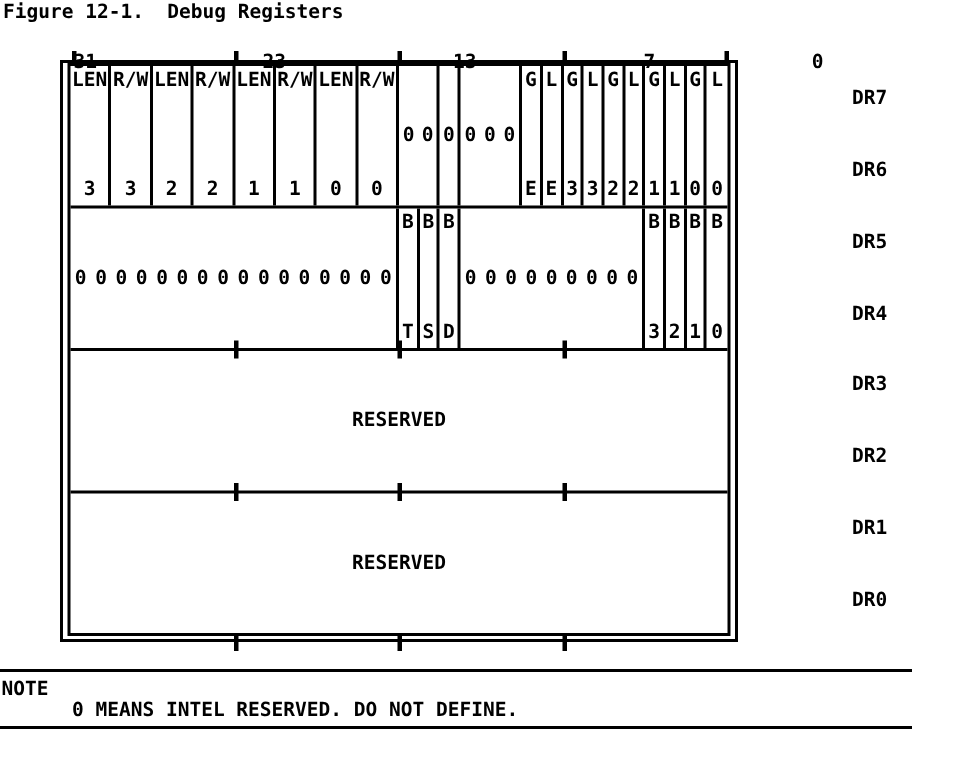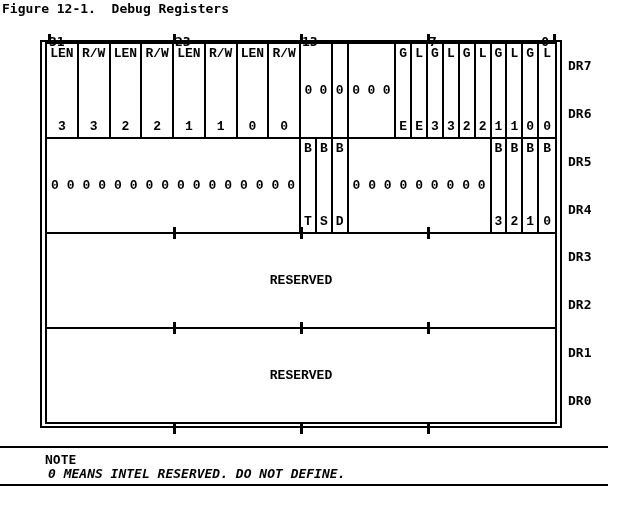--- a/index.html
+++ b/index.html
@@ -27,24 +27,23 @@
   .bit-label { position: absolute; top: 0; }
   .bl-0 { left: 2px; }
   .bl-1 { left: calc(25% + 1px); }
   .bl-2 { left: calc(50% + 1px); }
   .bl-3 { left: calc(75% + 1px); }
   .bl-4 { right: 6px; }
 
   
   .outerbox {
     position: absolute; left: 40px; top: 40px;
-    width: 522px; height: 388px;
+    width: 452px; height: 388px;
     border: 2px solid #000;
     box-sizing: border-box;
-    font-family: Liberation Mono, monospace;
   }
   .innerbox {
     position: absolute; left: 3px; right: 3px; top: 0; bottom: 2px;
     border: 2px solid #000;
     display: flex; flex-direction: column;
   }
   .reg-row { flex: 1; display: flex; position: relative; min-height: 0; }
   .reg-row + .reg-row { border-top: 2px solid #000; }
 
   .cell {
@@ -84,22 +83,22 @@
     display: flex; flex-direction: column;
   }
   .reg-name { flex: 1; display: flex; align-items: center; }
 
   
   .note-rule {
     position: absolute; left: 0; width: 608px; height: 2px; background: #000;
   }
   .note-rule-top { top: 446px; }
   .note-rule-bottom { top: 484px; }
-  .note-heading { position: absolute; left: 1px; top: 453px; margin-left: 44px; }
-  .note-text { position: absolute; left: 48px; top: 467px; white-space: pre; font-style: italic; }
+  .note-heading { position: absolute; left: 1px; top: 453px; }
+  .note-text { position: absolute; left: 48px; top: 467px; white-space: pre; }
 </style>
 </head>
 <body>
 
 <div class="title">Figure 12-1.  Debug Registers</div>
 
 <div class="bitlabels">
   <span class="bit-label bl-0">31</span>
   <span class="bit-label bl-1">23</span>
   <span class="bit-label bl-2">13</span>

